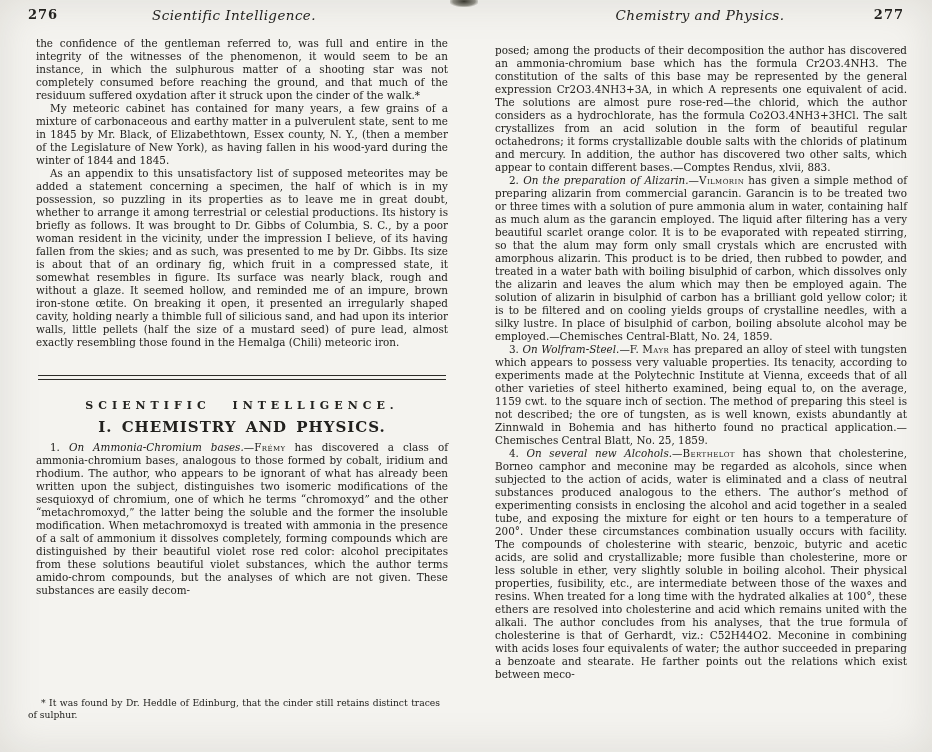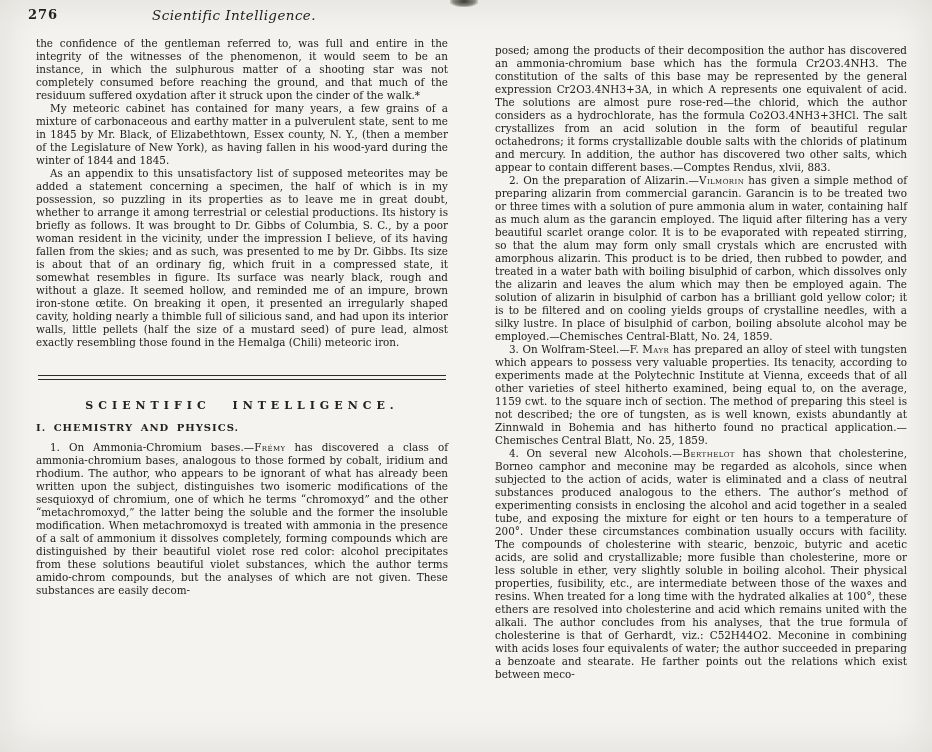--- a/index.html
+++ b/index.html
@@ -22,23 +22,23 @@
 
   .col{position:absolute;left:36px;width:412px;font-size:10.4px;line-height:13px;text-align:justify;}
   .col-l{top:37px;}
   .col-r{top:44px;left:29px;}
 
   p{margin:0;text-indent:14px;}
   p.noindent{text-indent:0;}
 
   .divider{height:3px;border-top:1.6px solid #2c2b28;border-bottom:1px solid #2c2b28;margin:26px 2px 0 2px;}
   .sect-head{text-align:center;text-indent:0;font-size:11px;font-weight:bold;letter-spacing:5px;word-spacing:13px;margin:19px 0 9px 0;}
-  .subsect-head{text-align:left;text-indent:0;font-size:10px;font-weight:bold;letter-spacing:1px;word-spacing:3px;margin:0 0 7px 0;}
+  .subsect-head{text-align:center;text-indent:0;font-size:15px;font-weight:bold;letter-spacing:1px;word-spacing:3px;margin:0 0 7px 0;}
 
-  .art-title{}
+  .art-title{font-style:italic;}
   .art-author{font-variant:small-caps;letter-spacing:0.4px;}
   .cite{}
 
   .footnote{position:absolute;left:28px;top:697px;width:412px;font-size:9.2px;line-height:11.6px;text-align:justify;text-indent:13px;}
 
   .smudge{position:absolute;left:450px;top:0;width:28px;height:7px;
     background:radial-gradient(ellipse at 50% 20%, #39382f 0%, #8c8b82 55%, rgba(244,243,239,0) 78%);}
 </style>
 </head>
 <body>
@@ -52,23 +52,28 @@
     </div>
     <div class="col col-l">
       <p class="noindent">the confidence of the gentleman referred to, was full and entire in the integrity of the witnesses of the phenomenon, it would seem to be an instance, in which the sulphurous matter of a shooting star was not completely consumed before reaching the ground, and that much of the residuum suffered oxydation after it struck upon the cinder of the walk.*</p>
       <p>My meteoric cabinet has contained for many years, a few grains of a mixture of carbonaceous and earthy matter in a pulverulent state, sent to me in 1845 by Mr. Black, of Elizabethtown, Essex county, N. Y., (then a member of the Legislature of New York), as having fallen in his wood-yard during the winter of 1844 and 1845.</p>
       <p>As an appendix to this unsatisfactory list of supposed meteorites may be added a statement concerning a specimen, the half of which is in my possession, so puzzling in its properties as to leave me in great doubt, whether to arrange it among terrestrial or celestial productions.  Its history is briefly as follows.  It was brought to Dr. Gibbs of Columbia, S. C., by a poor woman resident in the vicinity, under the impression I believe, of its having fallen from the skies; and as such, was presented to me by Dr. Gibbs.  Its size is about that of an ordinary fig, which fruit in a compressed state, it somewhat resembles in figure.  Its surface was nearly black, rough and without a glaze.  It seemed hollow, and reminded me of an impure, brown iron-stone œtite.  On breaking it open, it presented an irregularly shaped cavity, holding nearly a thimble full of silicious sand, and had upon its interior walls, little pellets (half the size of a mustard seed) of pure lead, almost exactly resembling those found in the Hemalga (Chili) meteoric iron.</p>
       <div class="divider"></div>
       <p class="sect-head">SCIENTIFIC INTELLIGENCE.</p>
       <p class="subsect-head">I. CHEMISTRY AND PHYSICS.</p>
       <p><span>1.</span> <span class="art-title">On Ammonia-Chromium bases.</span><span>—</span><span class="art-author">Frémy</span><span> has discovered a class of ammonia-chromium bases, analogous to those formed by cobalt, iridium and rhodium.  The author, who appears to be ignorant of what has already been written upon the subject, distinguishes two isomeric modifications of the sesquioxyd of chromium, one of which he terms “chromoxyd” and the other “metachromoxyd,” the latter being the soluble and the former the insoluble modification.  When metachromoxyd is treated with ammonia in the presence of a salt of ammonium it dissolves completely, forming compounds which are distinguished by their beautiful violet rose red color: alcohol precipitates from these solutions beautiful violet substances, which the author terms amido-chrom compounds, but the analyses of which are not given.  These substances are easily decom-</span></p>
     </div>
+    <div class="footnote">* It was found by Dr. Heddle of Edinburg, that the cinder still retains distinct traces of sulphur.</div>
   </div>
 
   <div class="page page-right">
+    <div class="runhead">
+      <span class="rtitle">Chemistry and Physics.</span>
+      <span class="pnum pnum-r">277</span>
+    </div>
     <div class="col col-r">
       <p class="noindent"><span>posed; among the products of their decomposition the author has discovered an ammonia-chromium base which has the formula Cr2O3.4NH3. The constitution of the salts of this base may be represented by the general expression Cr2O3.4NH3+3A, in which A represents one equivalent of acid.  The solutions are almost pure rose-red—the chlorid, which the author considers as a hydrochlorate, has the formula Co2O3.4NH3+3HCl.  The salt crystallizes from an acid solution in the form of beautiful regular octahedrons; it forms crystallizable double salts with the chlorids of platinum and mercury.  In addition, the author has discovered two other salts, which appear to contain different bases.</span><span>—</span><span class="cite">Comptes Rendus</span><span>, xlvii, 883.</span></p>
 
       <p><span>2.</span> <span class="art-title">On the preparation of Alizarin.</span><span>—</span><span></span><span class="art-author">Vilmorin</span><span> has given a simple method of preparing alizarin from commercial garancin.  Garancin is to be treated two or three times with a solution of pure ammonia alum in water, containing half as much alum as the garancin employed.  The liquid after filtering has a very beautiful scarlet orange color.  It is to be evaporated with repeated stirring, so that the alum may form only small crystals which are encrusted with amorphous alizarin.  This product is to be dried, then rubbed to powder, and treated in a water bath with boiling bisulphid of carbon, which dissolves only the alizarin and leaves the alum which may then be employed again.  The solution of alizarin in bisulphid of carbon has a brilliant gold yellow color; it is to be filtered and on cooling yields groups of crystalline needles, with a silky lustre.  In place of bisulphid of carbon, boiling absolute alcohol may be employed.</span><span>—</span><span class="cite">Chemisches Central-Blatt</span><span>, No. 24, 1859.</span></p>
 
       <p><span>3.</span> <span class="art-title">On Wolfram-Steel.</span><span>—</span><span>F. </span><span class="art-author">Mayr</span><span> has prepared an alloy of steel with tungsten which appears to possess very valuable properties.  Its tenacity, according to experiments made at the Polytechnic Institute at Vienna, exceeds that of all other varieties of steel hitherto examined, being equal to, on the average, 1159 cwt. to the square inch of section.  The method of preparing this steel is not described; the ore of tungsten, as is well known, exists abundantly at Zinnwald in Bohemia and has hitherto found no practical application.</span><span>—</span><span class="cite">Chemisches Central Blatt</span><span>, No. 25, 1859.</span></p>
 
       <p><span>4.</span> <span class="art-title">On several new Alcohols.</span><span>—</span><span></span><span class="art-author">Berthelot</span><span> has shown that cholesterine, Borneo camphor and meconine may be regarded as alcohols, since when subjected to the action of acids, water is eliminated and a class of neutral substances produced analogous to the ethers.  The author’s method of experimenting consists in enclosing the alcohol and acid together in a sealed tube, and exposing the mixture for eight or ten hours to a temperature of 200°.  Under these circumstances combination usually occurs with facility.  The compounds of cholesterine with stearic, benzoic, butyric and acetic acids, are solid and crystallizable; more fusible than cholesterine, more or less soluble in ether, very slightly soluble in boiling alcohol.  Their physical properties, fusibility, etc., are intermediate between those of the waxes and resins.  When treated for a long time with the hydrated alkalies at 100°, these ethers are resolved into cholesterine and acid which remains united with the alkali.  The author concludes from his analyses, that the true formula of cholesterine is that of Gerhardt, viz.: C52H44O2.  Meconine in combining with acids loses four equivalents of water; the author succeeded in preparing a benzoate and stearate.  He farther points out the relations which exist between meco-</span></p>
     </div>
   </div>

